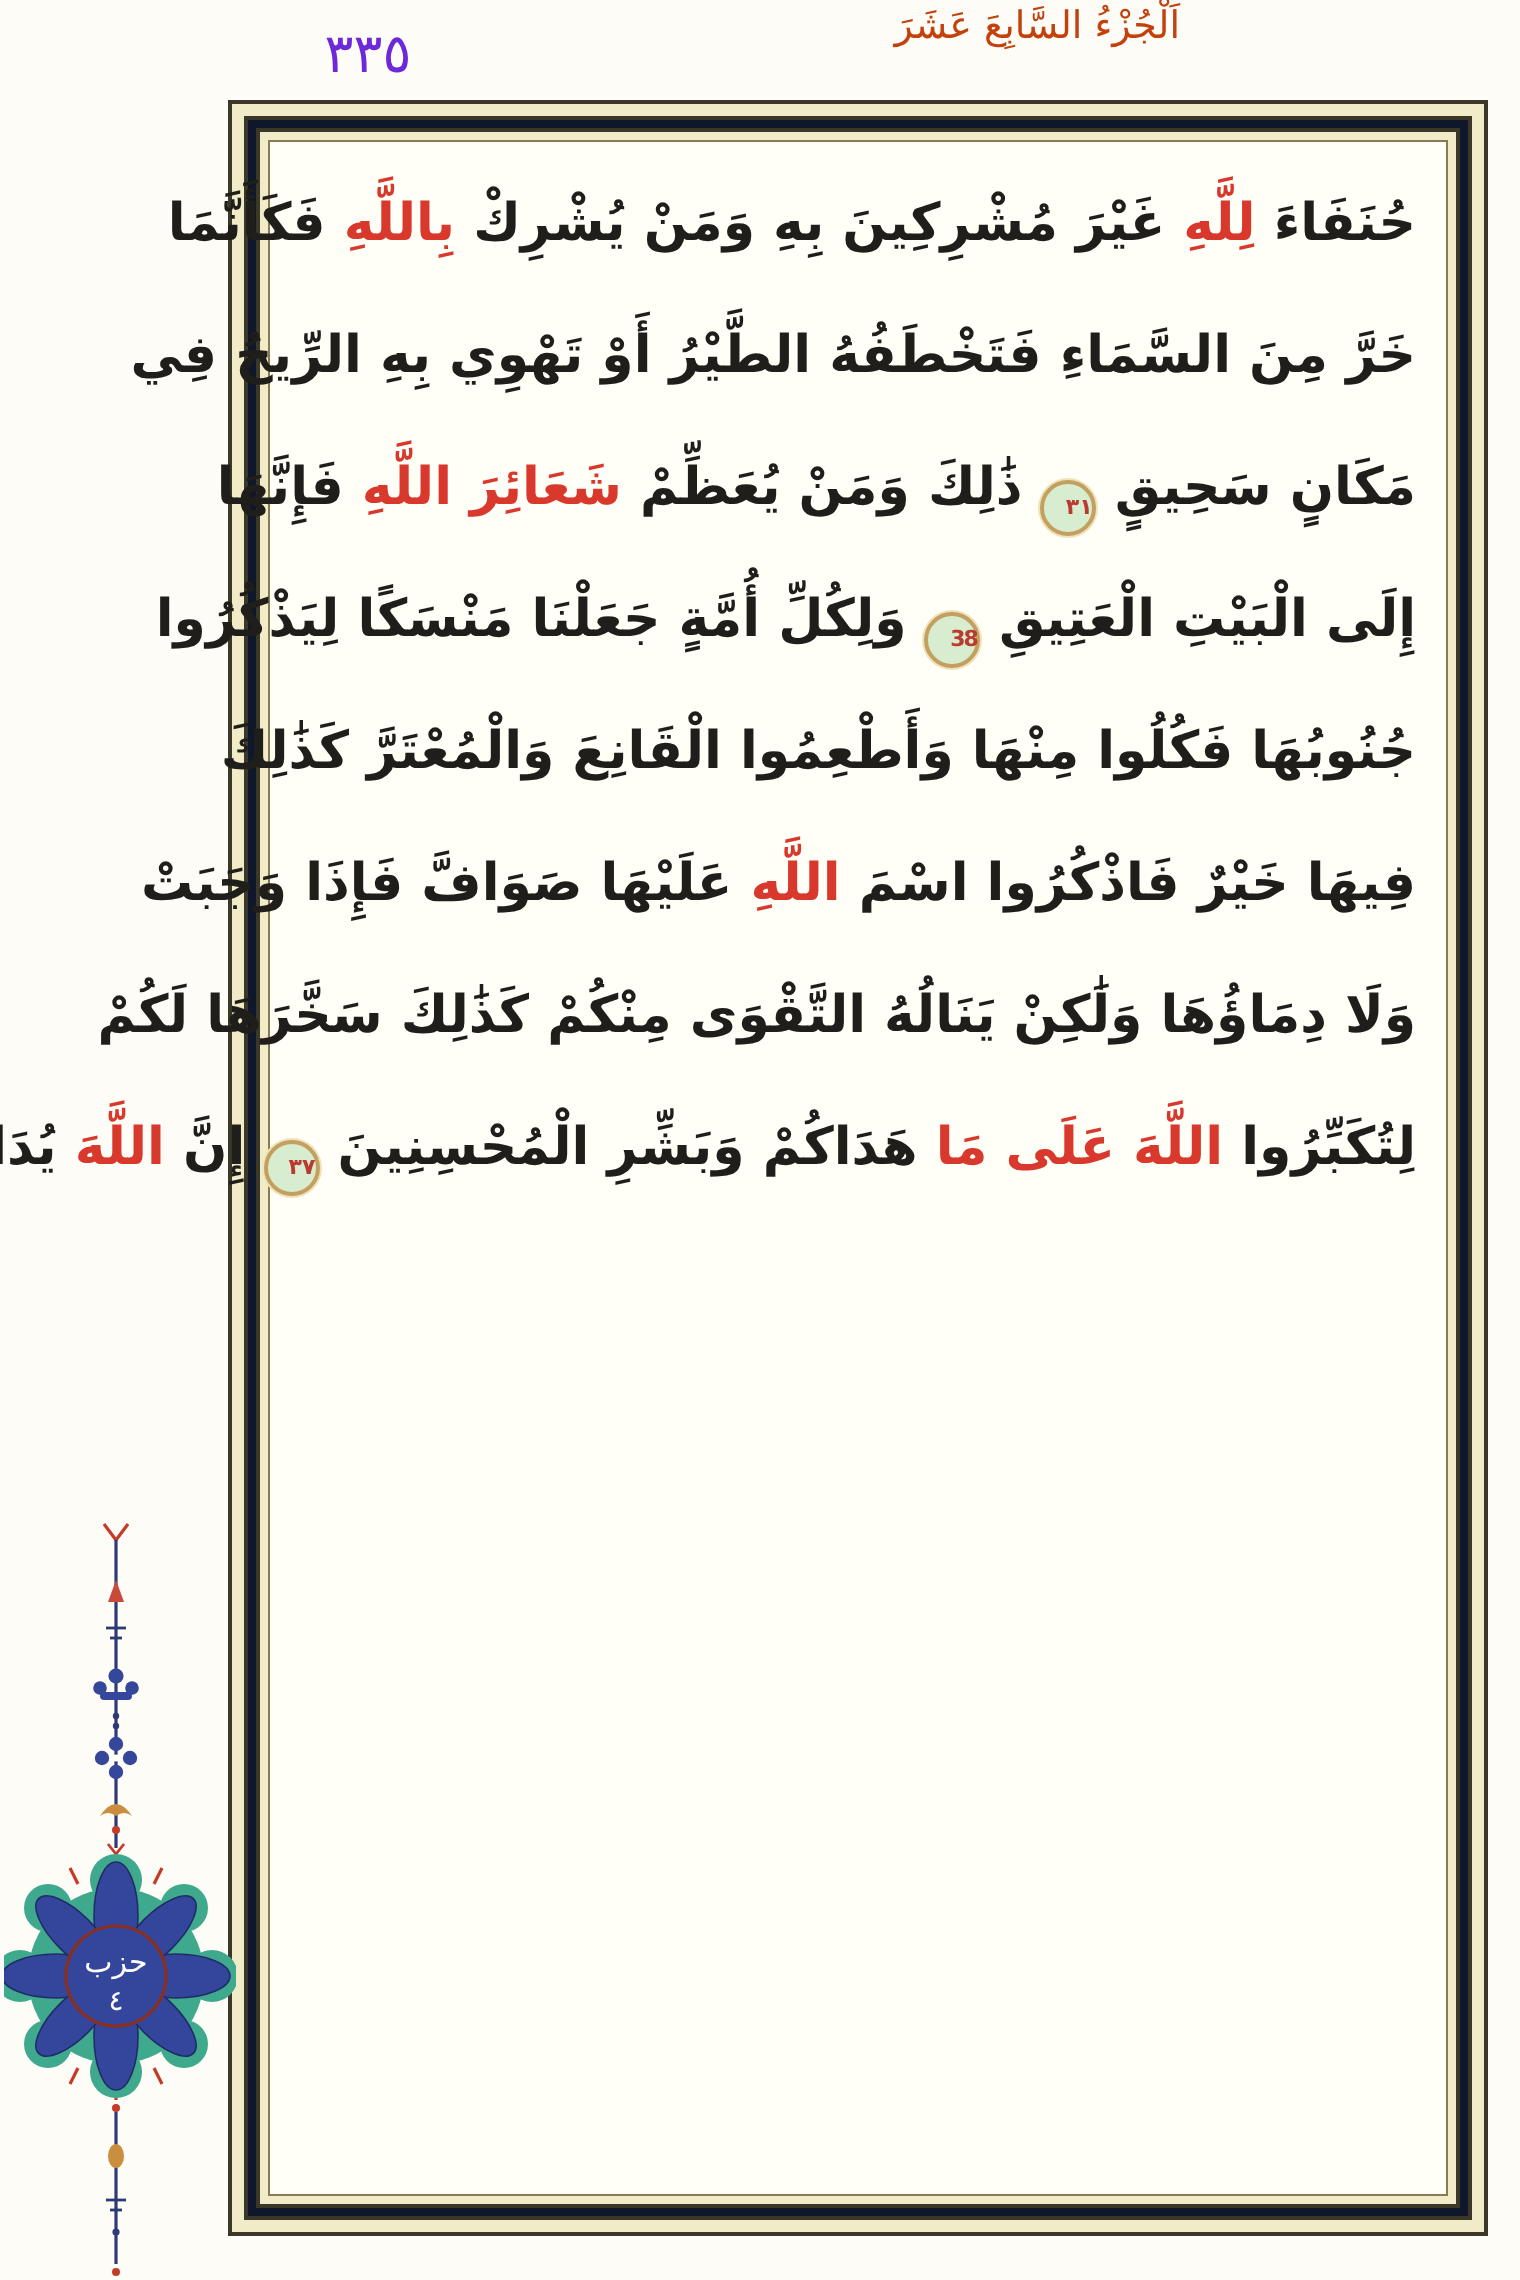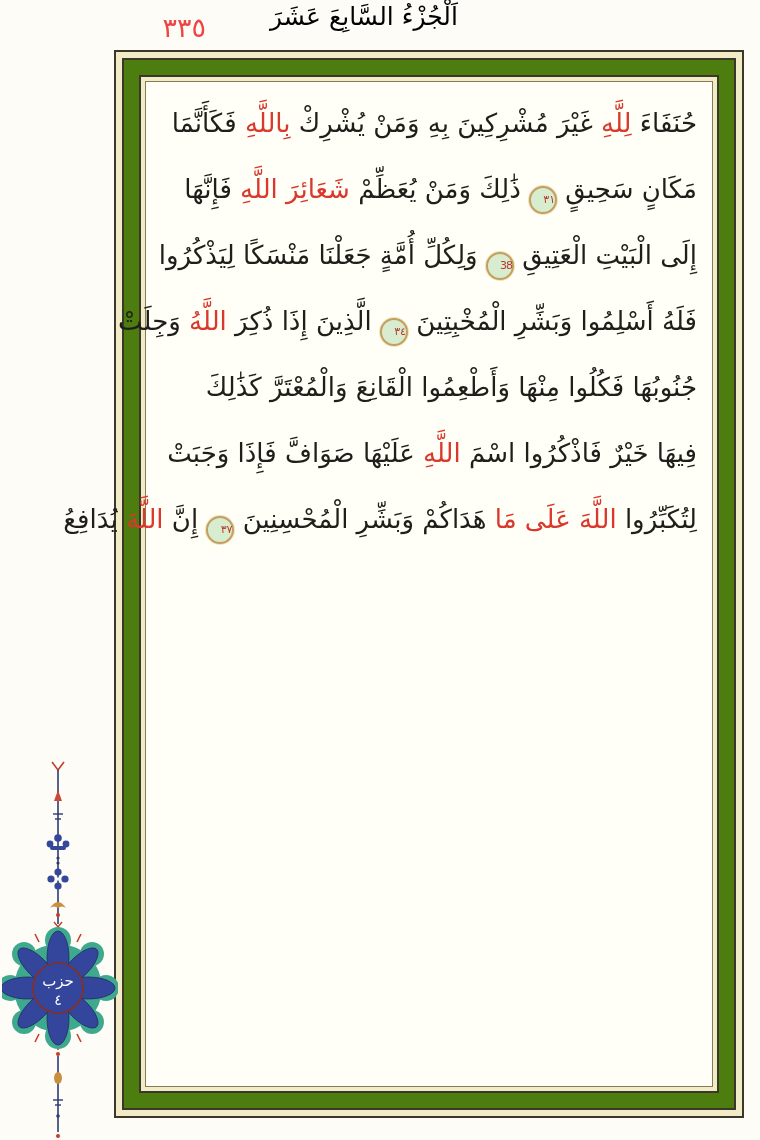--- a/index.html
+++ b/index.html
@@ -1,29 +1,29 @@
 <!DOCTYPE html>
 <html lang="ar"><head>
 <meta charset="utf-8">
 <style>
   html,body{margin:0;padding:0;width:760px;height:1140px;background:#fdfcf6;overflow:hidden;
     font-family:"DejaVu Sans",sans-serif;}
   .page{position:relative;width:760px;height:1140px;}
 
   
-  .page-number{position:absolute;left:110px;top:12px;width:96px;
-    font-size:27px;color:#ef4444;direction:rtl;}
-  .juz-header{position:absolute;left:270px;top:2px;width:320px;text-align:left;
-    font-size:25px;color:#000000;direction:rtl;}
+  .page-number{position:absolute;left:136px;top:12px;width:96px;text-align:center;
+    font-size:27px;color:#6d28d9;direction:rtl;}
+  .juz-header{position:absolute;left:270px;top:2px;width:320px;text-align:right;
+    font-size:19px;color:#c2410c;direction:rtl;}
 
   
   .frame-outer{position:absolute;left:114px;top:50px;width:630px;height:1068px;
     box-sizing:border-box;border:2px solid #3b382a;background:#f1ebc7;padding:6px;}
   .frame-mid{box-sizing:border-box;width:100%;height:100%;border:2px solid #3b382a;
-    background:#4d7c0f;padding:15px;}
+    background:#0f172a;padding:4px;font-weight:bold;}
   .frame-inner{box-sizing:border-box;width:100%;height:100%;border:2px solid #3b382a;
     background:#f1ebc7;padding:4px;}
   .content{box-sizing:border-box;width:100%;height:100%;border:1px solid #8a7a52;
     background:#fffef7;}
 
   
   .text-area{box-sizing:border-box;width:100%;height:100%;padding:8px 15px 0 15px;direction:rtl;}
   .qline{height:66px;line-height:66px;font-size:26px;color:#1f1e1a;white-space:nowrap;
     text-align:justify;text-align-last:justify;-moz-text-align-last:justify;direction:rtl;}
   .qline:after{content:"";display:inline-block;width:100%;}
@@ -46,25 +46,26 @@
   <div class="page-number">٣٣٥</div>
 
   <div class="juz-header">اَلْجُزْءُ السَّابِعَ عَشَرَ</div>
 
   <div class="frame-outer">
     <div class="frame-mid">
       <div class="frame-inner">
         <div class="content">
           <div class="text-area">
               <div class="qline"><span class="seg">حُنَفَاءَ</span> <span class="seg red">لِلَّهِ</span> <span class="seg">غَيْرَ مُشْرِكِينَ بِهِ وَمَنْ يُشْرِكْ</span> <span class="seg red">بِاللَّهِ</span> <span class="seg">فَكَأَنَّمَا</span></div>
+              <div class="qline"><span class="seg">خَرَّ مِنَ السَّمَاءِ فَتَخْطَفُهُ الطَّيْرُ أَوْ تَهْوِي بِهِ الرِّيحُ فِي</span></div>
               <div class="qline"><span class="seg">مَكَانٍ سَحِيقٍ</span> <span class="vmarker">٣١</span> <span class="seg">ذَٰلِكَ وَمَنْ يُعَظِّمْ</span> <span class="seg red">شَعَائِرَ اللَّهِ</span> <span class="seg">فَإِنَّهَا</span></div>
               <div class="qline"><span class="seg">إِلَى الْبَيْتِ الْعَتِيقِ</span> <span class="vmarker">38</span> <span class="seg">وَلِكُلِّ أُمَّةٍ جَعَلْنَا مَنْسَكًا لِيَذْكُرُوا</span></div>
-              <div class="qline"><span class="seg">فَلَهُ أَسْلِمُوا وَبَشِّرِ الْمُخْبِتِينَ</span> <span class="vmarker">٣٤</span> <span class="seg">الَّذِينَ إِذَا ذُكِرَ</span> <span class="seg red">اللَّهُ</span> <span class="seg">وَجِلَتْ</span></div>
               <div class="qline"><span class="seg">جُنُوبُهَا فَكُلُوا مِنْهَا وَأَطْعِمُوا الْقَانِعَ وَالْمُعْتَرَّ كَذَٰلِكَ</span></div>
               <div class="qline"><span class="seg">فِيهَا خَيْرٌ فَاذْكُرُوا اسْمَ</span> <span class="seg red">اللَّهِ</span> <span class="seg">عَلَيْهَا صَوَافَّ فَإِذَا وَجَبَتْ</span></div>
+              <div class="qline"><span class="seg">وَلَا دِمَاؤُهَا وَلَٰكِنْ يَنَالُهُ التَّقْوَى مِنْكُمْ كَذَٰلِكَ سَخَّرَهَا لَكُمْ</span></div>
               <div class="qline"><span class="seg">لِتُكَبِّرُوا</span> <span class="seg red">اللَّهَ عَلَى مَا</span> <span class="seg">هَدَاكُمْ وَبَشِّرِ الْمُحْسِنِينَ</span> <span class="vmarker">٣٧</span> <span class="seg">إِنَّ</span> <span class="seg red">اللَّهَ</span> <span class="seg">يُدَافِعُ</span></div>
             </div>
         </div>
       </div>
     </div>
   </div>
 
   <svg class="hizb-ornament" viewBox="0 0 116 384" xmlns="http://www.w3.org/2000/svg">
 
     <g>

